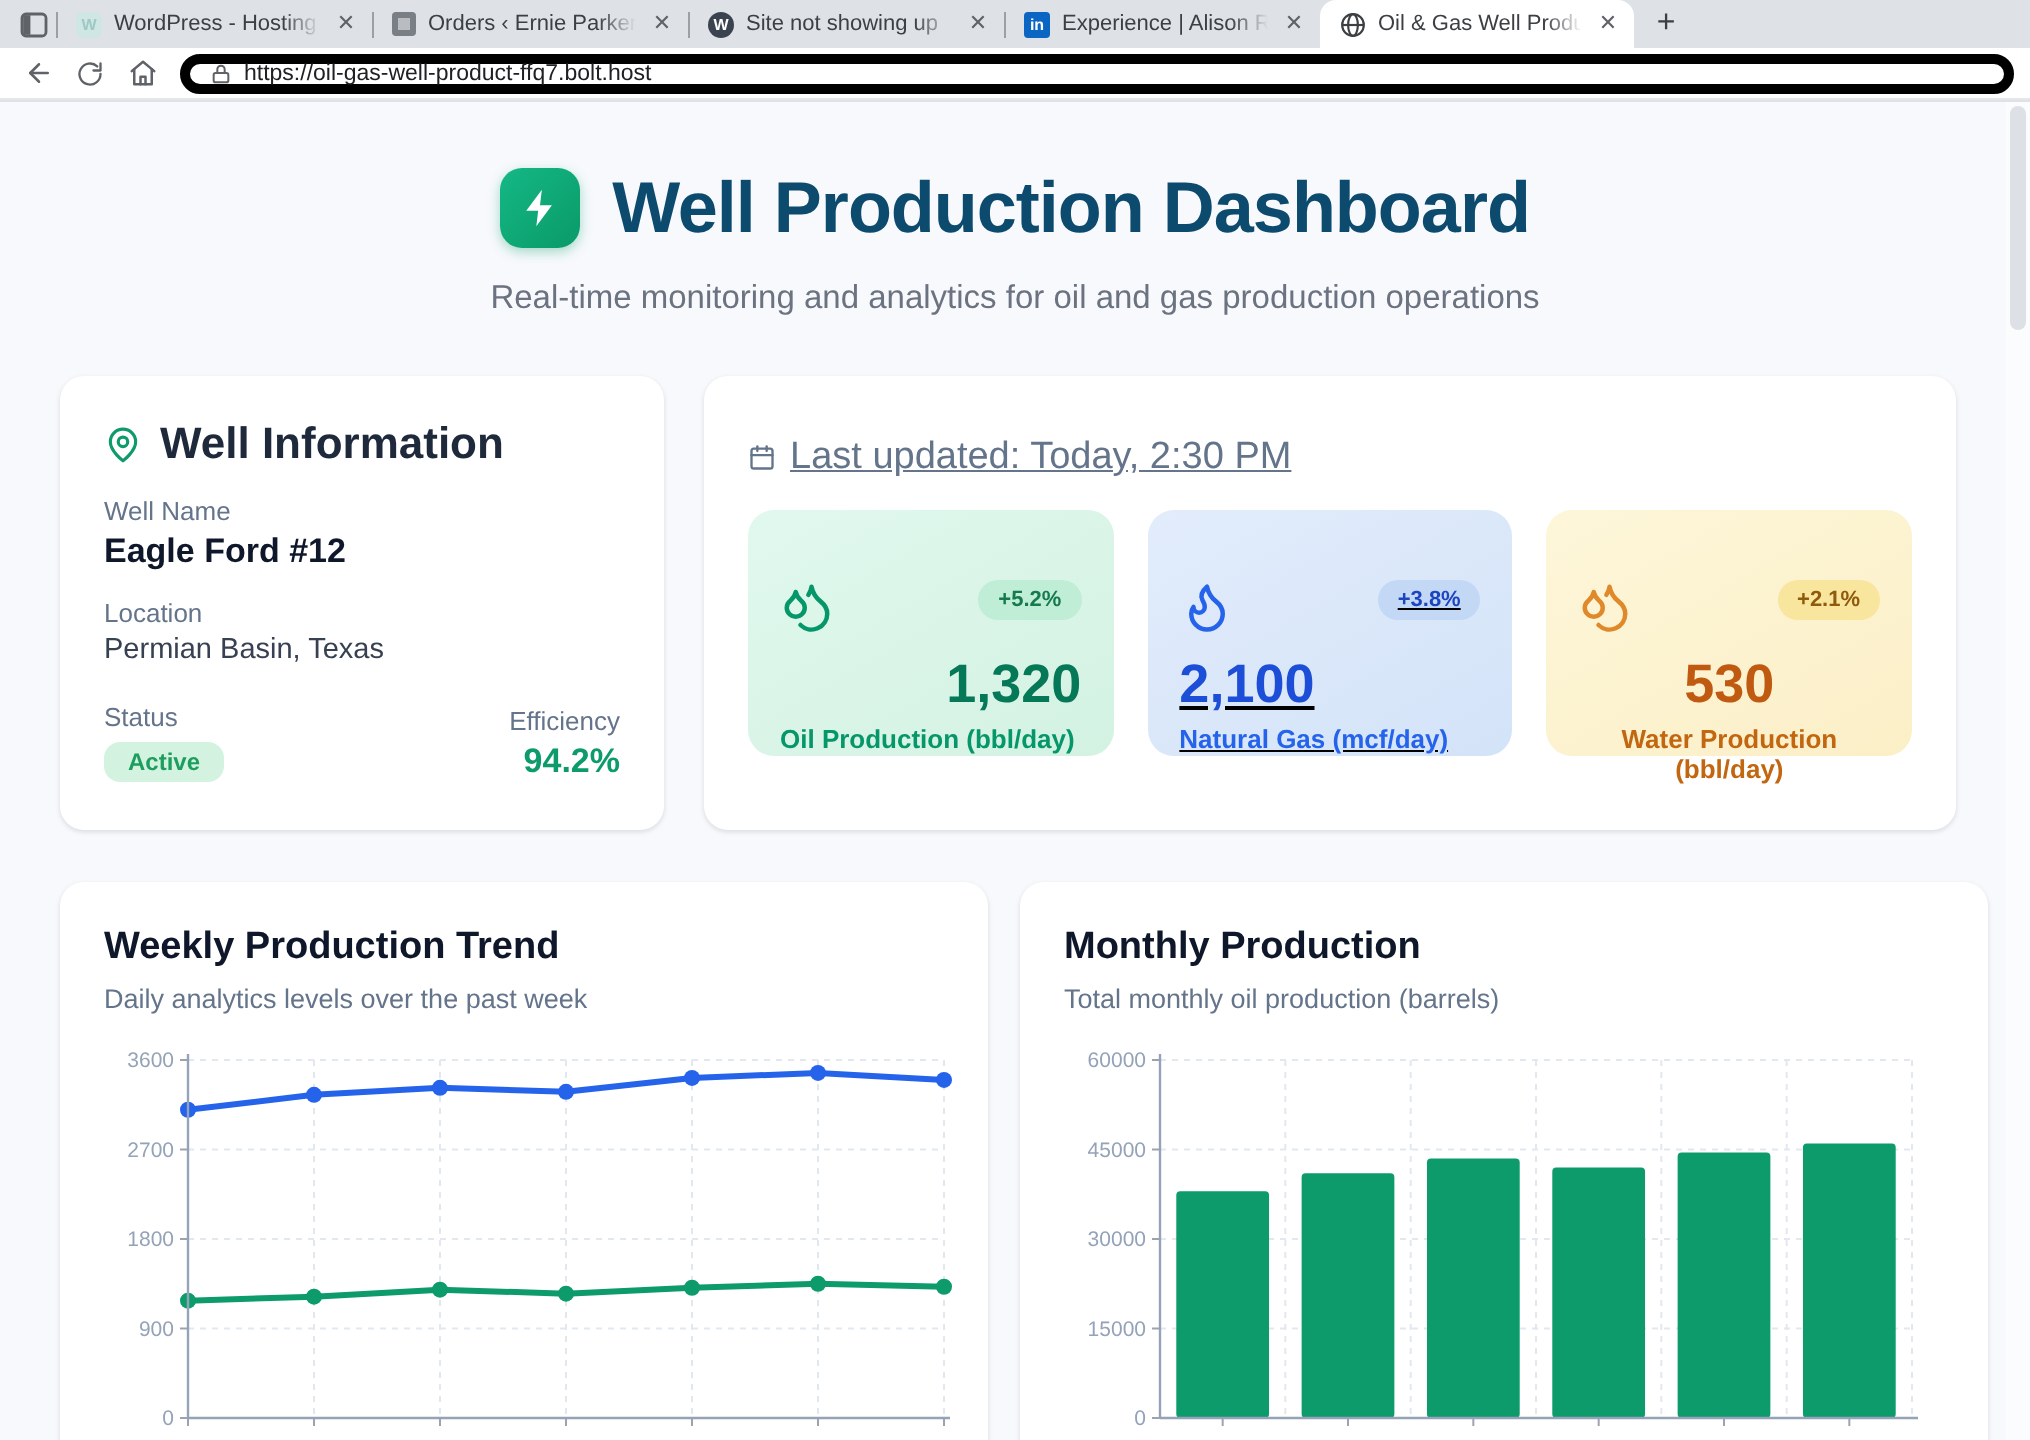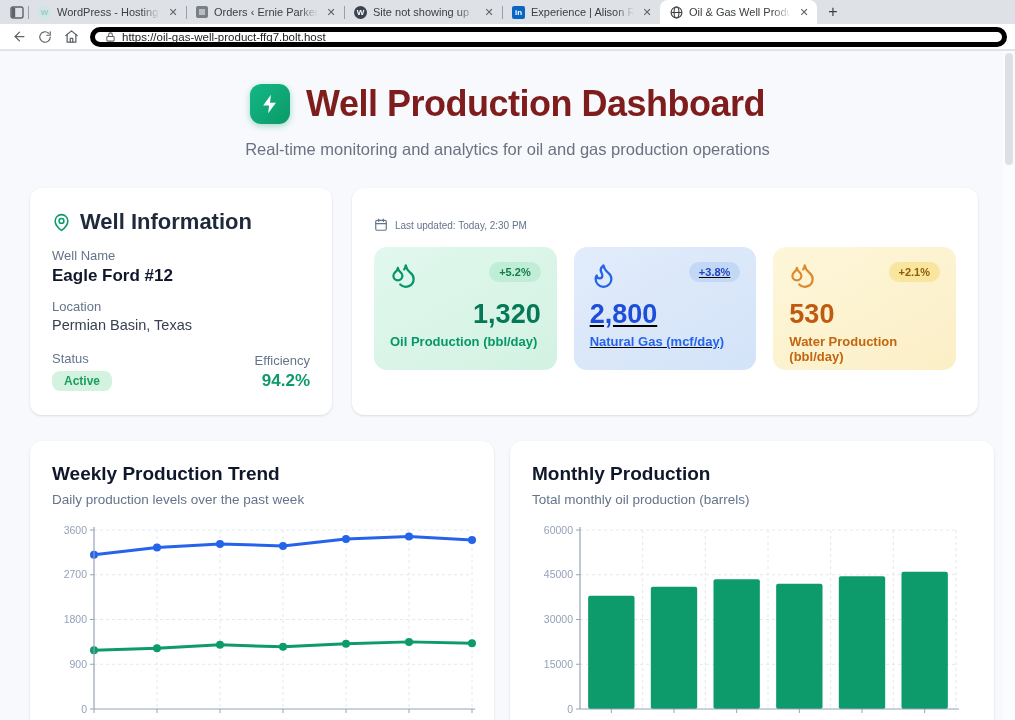--- a/index.html
+++ b/index.html
@@ -27,55 +27,55 @@
   .url-text { font-size:11.5px; color:#202124; }
 
   
   .page { position:absolute; top:51px; left:0; right:0; bottom:0; background:#f7f9fc; }
   .scrollbar { position:absolute; top:0; right:0; width:12px; bottom:0; background:#fbfcfd; }
   .scroll-thumb { position:absolute; top:2px; left:2px; width:8px; height:112px; border-radius:4px; background:#dde1e6; }
 
   .hero { padding-top:32px; text-align:center; }
   .hero-row { display:flex; align-items:center; justify-content:center; gap:16px; }
   .app-icon { width:40px; height:40px; border-radius:11px; background:linear-gradient(135deg,#14b885,#0a9a68); display:flex; align-items:center; justify-content:center; box-shadow:0 2px 6px rgba(10,154,104,.35); }
-  .hero h1 { font-size:36px; font-weight:800; color:#7f1d1d; letter-spacing:-.5px; }
+  .hero h1 { font-size:36px; font-weight:800; color:#0c4a6e; letter-spacing:-.5px; }
   .hero-sub { margin-top:15px; font-size:16.5px; color:#6b7280; }
 
   .row1 { display:flex; gap:20px; margin:29px 37px 0 30px; }
   .row2 { display:flex; gap:16px; margin:26px 37px 0 30px; }
   .card { background:#fff; border-radius:12px; box-shadow:0 1px 3px rgba(15,23,42,.08), 0 1px 2px rgba(15,23,42,.05); }
 
   .card-well { width:302px; height:227px; padding:21px 22px; }
   .card-head { display:flex; align-items:center; gap:9px; }
   .card-head h2 { font-size:22px; font-weight:700; color:#1e293b; }
   .f-label { font-size:13px; color:#64748b; margin-top:13px; }
   .f-name { font-size:17px; font-weight:700; color:#0f172a; margin-top:3px; }
   .f-value { font-size:14.5px; color:#374151; margin-top:3px; }
   .well-bottom { display:flex; justify-content:space-between; align-items:flex-end; margin-top:14px; }
   .badge-active { display:inline-block; margin-top:5px; font-size:12px; font-weight:600; color:#1d9e5f; background:#d3f3e0; padding:3px 12px; border-radius:8px; }
   .eff-col { text-align:right; }
   .eff-value { font-size:17px; font-weight:800; color:#0d9b6c; margin-top:3px; }
 
   .card-prod { flex:1; height:227px; padding:21px 22px; }
-  .updated-row { display:flex; align-items:center; gap:7px; margin-top:9px; color:#64748b; font-size:10px; }
+  .updated-row { display:flex; align-items:center; gap:7px; margin-top:9px; color:#64748b; font-size:19px;text-decoration:underline; }
   .stat-row { display:flex; gap:17px; margin-top:15px; }
   .stat { flex:1; height:123px; border-radius:13px; padding:15px 16px; }
-  .stat-top { display:flex; justify-content:space-between; align-items:flex-start; }
+  .stat-top { display:flex; justify-content:space-between; align-items:flex-start;margin-top:20px; }
   .stat-badge { font-size:11px; font-weight:600; padding:4px 10px; border-radius:999px; }
   .stat-value { font-size:27px; font-weight:800; margin-top:10px; }
   .stat-label { font-size:13px; font-weight:600; margin-top:4px; }
   .stat-green { background:linear-gradient(150deg,#e1f8ee,#d3f2e2); }
   .stat-green .stat-badge { background:#c0edd5; color:#157a50; }
   .stat-green .stat-value { color:#047857;text-align:right; }
   .stat-green .stat-label { color:#059669; }
   .stat-blue { background:linear-gradient(150deg,#e2ecfb,#d3e3f8);text-decoration:underline; }
   .stat-blue .stat-badge { background:#c3d8f5; color:#1e45c0; }
   .stat-blue .stat-value { color:#1d4ed8; }
   .stat-blue .stat-label { color:#2563eb; }
-  .stat-amber { background:linear-gradient(150deg,#fdf6d9,#fbefc7); }
+  .stat-amber { background:linear-gradient(150deg,#fdf6d9,#fbefc7);text-align:center; }
   .stat-amber .stat-badge { background:#f8e59e; color:#8f5a0a; }
   .stat-amber .stat-value { color:#c05a11; }
   .stat-amber .stat-label { color:#c2660f; }
 
   .card-chart1 { width:464px; height:338px; padding:22px; }
   .card-chart2 { flex:1; height:338px; padding:22px; }
   .chart-title { font-size:19px; font-weight:700; color:#0f172a; }
   .chart-sub { font-size:13.5px; color:#64748b; margin-top:7px; }
   .chart-svg { margin-top:15px; display:block; }
 </style>
@@ -226,42 +226,42 @@
           <div class="stat-value">1,320</div>
           <div class="stat-label">Oil Production (bbl/day)</div>
         </div>
         <div class="stat stat-blue">
           <div class="stat-top">
             <svg width="27" height="27" viewBox="0 0 24 24" fill="none" stroke="#2563eb" stroke-width="2" stroke-linecap="round" stroke-linejoin="round">
                 <path d="M8.5 14.5A2.5 2.5 0 0 0 11 12c0-1.4-.5-2-1-3-1.1-2.1-.2-4.1 2-6 .5 2.5 2 4.9 4 6.5 2 1.6 3 3.5 3 5.5a7 7 0 1 1-14 0c0-1.2.4-2.3 1-3a2.5 2.5 0 0 0 2.5 2.5Z"></path>
               </svg>
             <span class="stat-badge">+3.8%</span>
           </div>
-          <div class="stat-value">2,800</div>
+          <div class="stat-value">2,100</div>
           <div class="stat-label">Natural Gas (mcf/day)</div>
         </div>
         <div class="stat stat-amber">
           <div class="stat-top">
             <svg width="27" height="27" viewBox="0 0 24 24" fill="none" stroke="#e0892b" stroke-width="2" stroke-linecap="round" stroke-linejoin="round">
                 <path d="M7 16.3c2.2 0 4-1.8 4-4 0-1.2-.6-2.3-1.7-3.2S7.3 6.8 7 5.3c-.3 1.5-1.1 2.8-2.3 3.8S3 11.1 3 12.3c0 2.2 1.8 4 4 4Z"></path>
                 <path d="M12.6 6.6c.8-1 1.2-2.2 1.4-3.6.5 2.5 2 4.9 4 6.5s3 3.5 3 5.5a7 7 0 0 1-11.9 5"></path>
               </svg>
             <span class="stat-badge">+2.1%</span>
           </div>
           <div class="stat-value">530</div>
           <div class="stat-label">Water Production (bbl/day)</div>
         </div>
       </div>
     </div>
   </div>
 
   <div class="row2">
     <div class="card card-chart1">
       <div class="chart-title">Weekly Production Trend</div>
-      <div class="chart-sub">Daily production levels over the past week</div>
+      <div class="chart-sub">Daily analytics levels over the past week</div>
       <svg id="weekly-svg" class="chart-svg" width="444" height="210" viewBox="0 0 444 210">
           <line x1="38" y1="187" x2="42" y2="187" stroke="#9ca3af" stroke-width="1"></line>
           <text x="35" y="190.5" text-anchor="end" font-size="10.5" fill="#94a3b8" font-family="Liberation Sans, sans-serif">0</text>
           <line x1="42" y1="142.25" x2="420" y2="142.25" stroke="#e2e8f0" stroke-width="1" stroke-dasharray="3,3"></line>
           <line x1="38" y1="142.25" x2="42" y2="142.25" stroke="#9ca3af" stroke-width="1"></line>
           <text x="35" y="145.75" text-anchor="end" font-size="10.5" fill="#94a3b8" font-family="Liberation Sans, sans-serif">900</text>
           <line x1="42" y1="97.5" x2="420" y2="97.5" stroke="#e2e8f0" stroke-width="1" stroke-dasharray="3,3"></line>
           <line x1="38" y1="97.5" x2="42" y2="97.5" stroke="#9ca3af" stroke-width="1"></line>
           <text x="35" y="101" text-anchor="end" font-size="10.5" fill="#94a3b8" font-family="Liberation Sans, sans-serif">1800</text>
           <line x1="42" y1="52.75" x2="420" y2="52.75" stroke="#e2e8f0" stroke-width="1" stroke-dasharray="3,3"></line>

